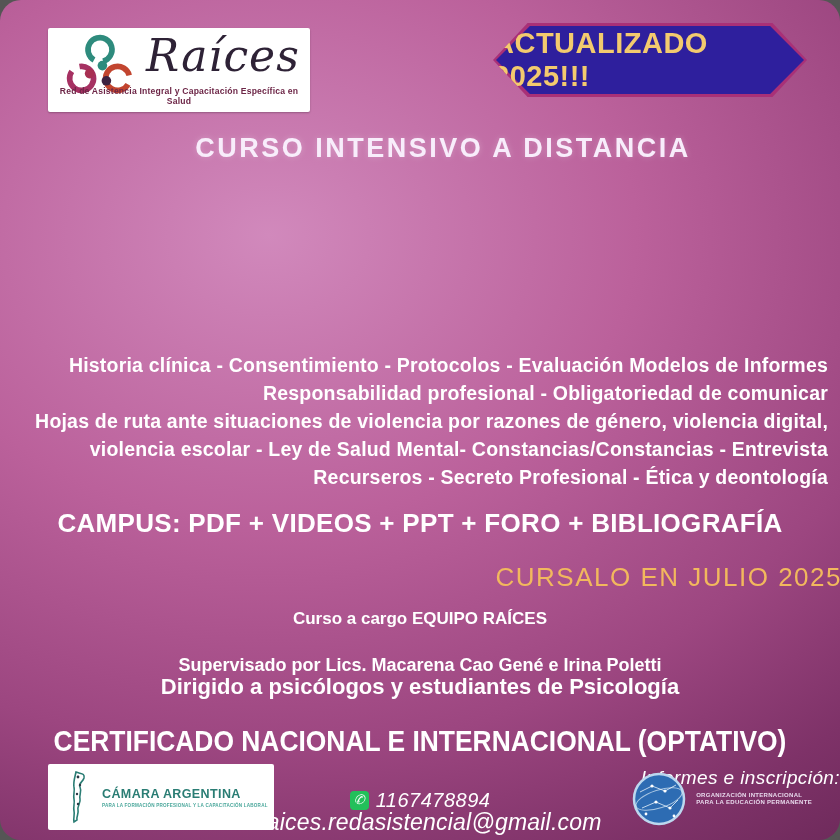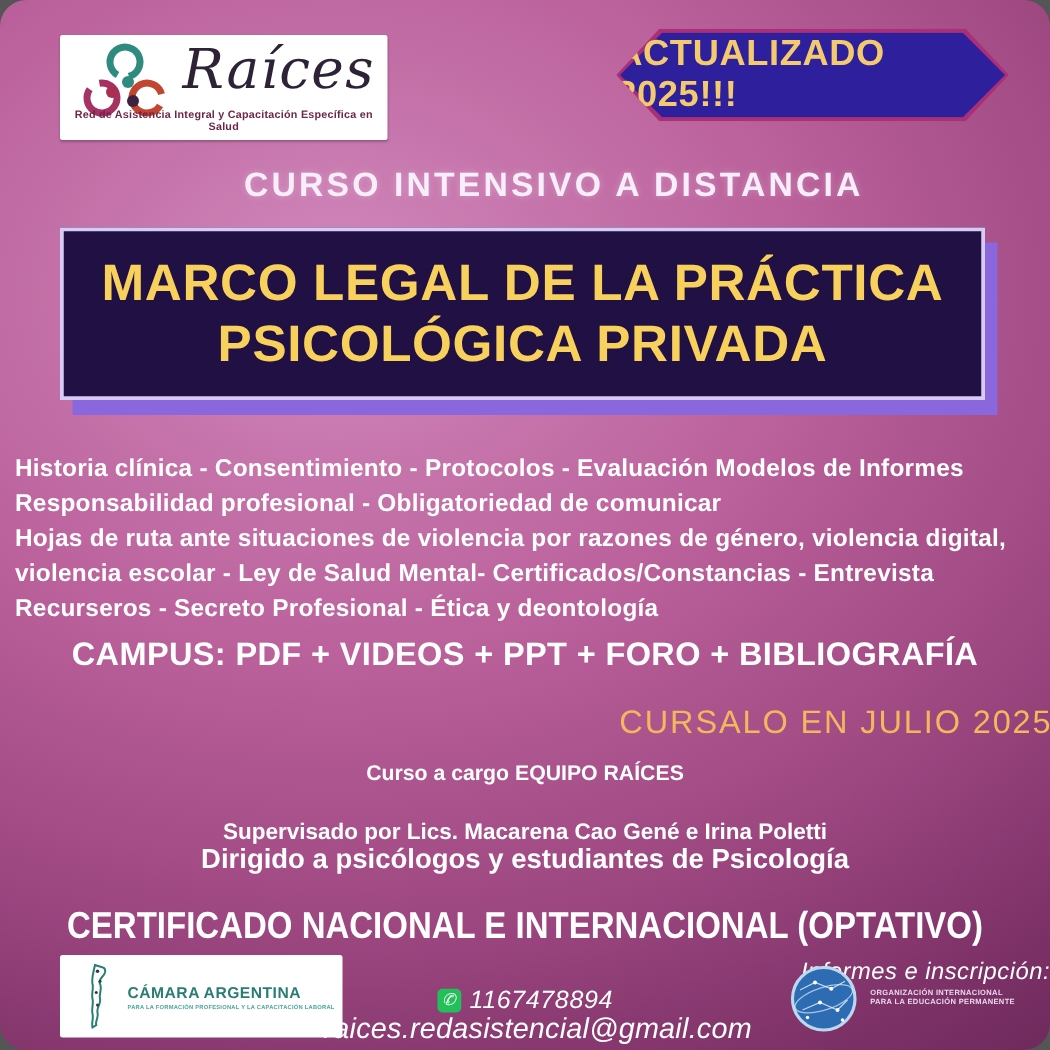--- a/index.html
+++ b/index.html
@@ -48,21 +48,21 @@
     position:absolute; left:48px; top:182px; width:740px; height:138px;
     background:#201044; border:3px solid #d7cbf3;
     box-shadow:10px 12px 0 #8b67dd;
     display:flex; flex-direction:column; align-items:center; justify-content:center;
   }
   .title-line{
     color:#f8d05c; font-size:41px; font-weight:800; letter-spacing:.5px;
     line-height:1.2; text-align:center;
   }
   
-  .topics{ position:absolute; top:351px; left:12px; right:12px; text-align:left;margin-top:10px; }
+  .topics{ position:absolute; top:351px; left:12px; right:12px; text-align:right; }
   .topic-line{ color:#ffffff; font-size:19.5px; font-weight:700; line-height:28px; letter-spacing:.2px; }
   .campus{
     position:absolute; top:508px; left:0; width:100%; text-align:center;
     color:#ffffff; font-size:26px; font-weight:800; line-height:30px; letter-spacing:.3px;
   }
   .schedule{
     position:absolute; top:562px; left:2px; width:100%; text-align:right;
     color:#f2b85d; font-size:26px; font-weight:400; line-height:30px; letter-spacing:1.5px;
   }
   .team1{ position:absolute; top:608px; left:0; width:100%; text-align:center;
@@ -122,30 +122,26 @@
     <div class="raices-tagline">Red de Asistencia Integral y Capacitación Específica en Salud</div>
   </div>
 
   <div class="badge-outer">
     <div class="badge-inner"></div>
     <span class="badge-text">ACTUALIZADO 2025!!!</span>
   </div>
 
   <div class="kicker">CURSO INTENSIVO A DISTANCIA</div>
 
-  <div class="title-box">
-    <div class="title-line">MARCO LEGAL DE LA PRÁCTICA</div>
-    <div class="title-line">PSICOLÓGICA PRIVADA</div>
-  </div>
 
   <div class="topics">
     <div class="topic-line">Historia clínica - Consentimiento - Protocolos - Evaluación Modelos de Informes</div>
     <div class="topic-line">Responsabilidad profesional - Obligatoriedad de comunicar</div>
     <div class="topic-line">Hojas de ruta ante situaciones de violencia por razones de género, violencia digital,</div>
-    <div class="topic-line">violencia escolar - Ley de Salud Mental- Certificados/Constancias - Entrevista</div>
+    <div class="topic-line">violencia escolar - Ley de Salud Mental- Constancias/Constancias - Entrevista</div>
     <div class="topic-line">Recurseros - Secreto Profesional - Ética y deontología</div>
   </div>
 
   <div class="campus">CAMPUS: PDF + VIDEOS + PPT + FORO + BIBLIOGRAFÍA</div>
   <div class="schedule">CURSALO EN JULIO 2025</div>
   <div class="team1">Curso a cargo EQUIPO RAÍCES</div>
   <div class="team2">Supervisado por Lics. Macarena Cao Gené e Irina Poletti</div>
   <div class="audience">Dirigido a psicólogos y estudiantes  de Psicología</div>
   <div class="certificate">CERTIFICADO NACIONAL E INTERNACIONAL (OPTATIVO)</div>
 

